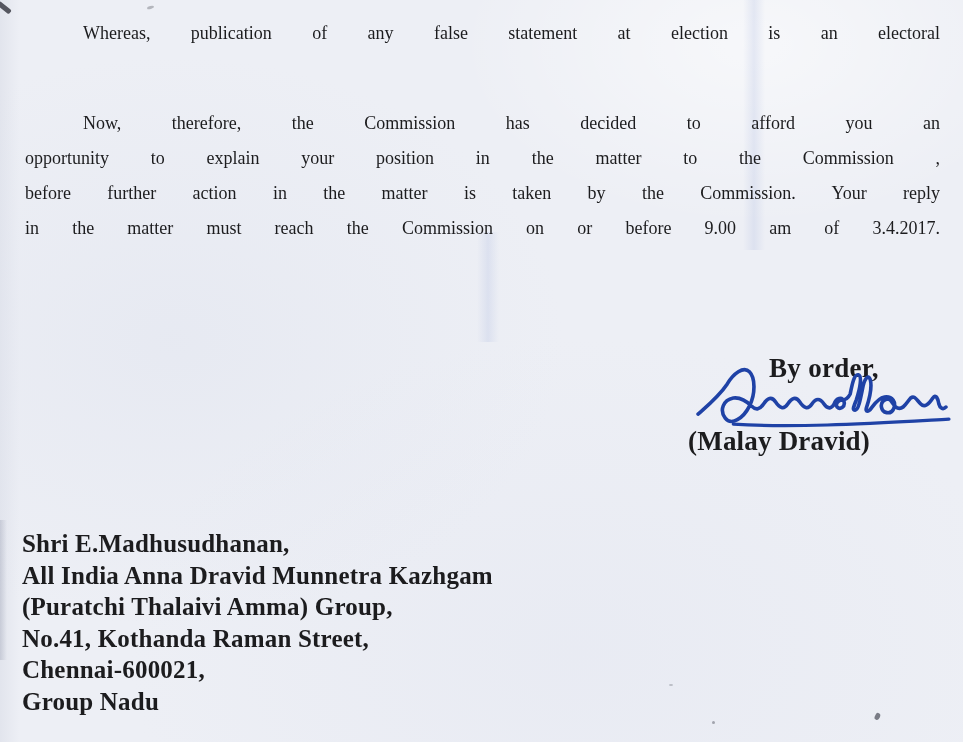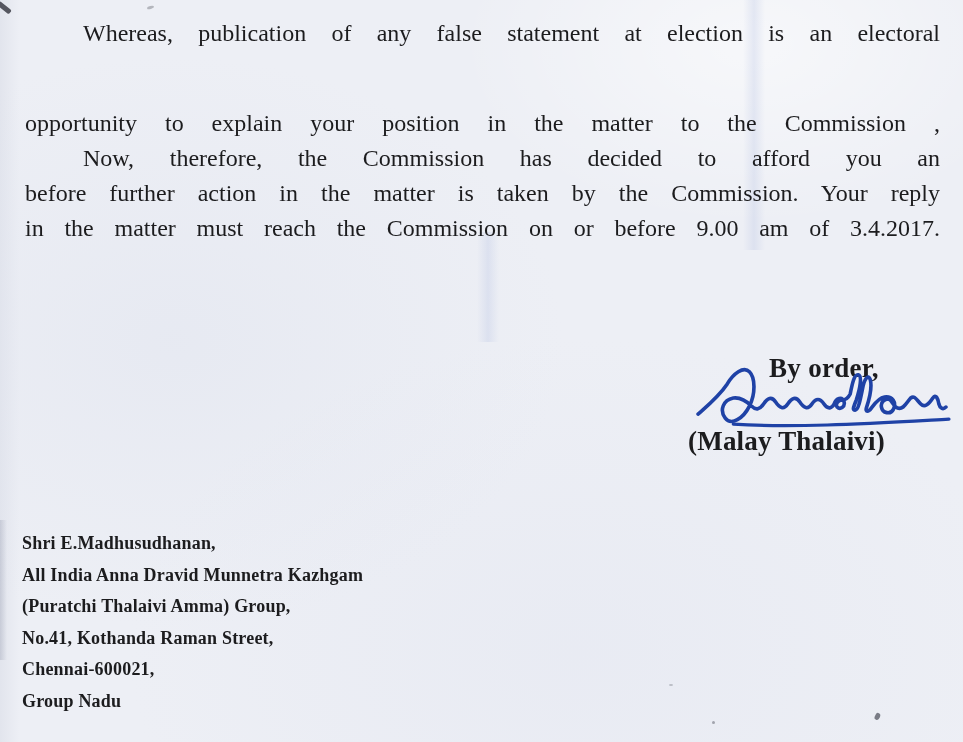--- a/index.html
+++ b/index.html
@@ -13,30 +13,30 @@
       radial-gradient(ellipse 520px 380px at 18% 46%, rgba(223,227,238,.45), rgba(223,227,238,0) 75%),
       radial-gradient(ellipse 600px 420px at 60% 88%, rgba(228,231,241,.5), rgba(228,231,241,0) 75%),
       linear-gradient(90deg, rgba(176,182,200,.18) 0%, rgba(176,182,200,0) 2%);
     overflow:hidden;
     font-family:"Liberation Serif","DejaVu Serif",serif;
     color:#1c1c1e;
   }
   .para{position:absolute;left:25px;width:915px;}
   .para1{top:16px;}
   .para2{top:106px;}
-  .line{font-size:24px;line-height:35px;white-space:normal;}
+  .line{font-size:18px;line-height:35px;white-space:normal;}
   .jline{text-align:justify;text-align-last:justify;}
   .indent{text-indent:58px;}
 
   .byorder{position:absolute;top:327px;left:769px;font-size:27px;font-weight:bold;letter-spacing:.3px;margin-top:26px;}
   .signature{position:absolute;left:693px;top:359px;width:262px;height:76px;}
   .signname{position:absolute;top:426px;left:688px;font-size:27px;font-weight:bold;letter-spacing:.2px;}
   .signtitle{position:absolute;top:458px;left:770px;font-size:27px;font-weight:bold;letter-spacing:.2px;}
 
-  .recipient{position:absolute;left:22px;top:528px;font-size:18px;font-weight:bold;line-height:31.5px;letter-spacing:.2px;}
+  .recipient{position:absolute;left:22px;top:528px;font-size:25px;font-weight:bold;line-height:31.5px;letter-spacing:.2px;}
 
   
   .artifact{position:absolute;pointer-events:none;}
   .corner-mark{left:-4px;top:5px;width:16px;height:5px;background:#3c3d46;transform:rotate(38deg);border-radius:2px;opacity:.85;}
   .streak{width:22px;background:linear-gradient(90deg, rgba(178,190,225,0), rgba(178,190,225,.28), rgba(178,190,225,0));}
   .streak-1{left:743px;top:0;height:250px;}
   .streak-2{left:477px;top:232px;height:110px;}
   .edge-shade{left:0;top:520px;width:7px;height:140px;background:linear-gradient(90deg, rgba(150,156,175,.35), rgba(150,156,175,0));}
   .speck{background:#4a4c57;border-radius:50%;opacity:.7;}
   .speck-1{left:875px;top:713px;width:5px;height:7px;transform:rotate(25deg);border-radius:40% 60% 60% 40%;}
@@ -56,22 +56,22 @@
   <div class="artifact speck speck-1"></div>
   <div class="artifact speck speck-2"></div>
   <div class="artifact speck speck-3"></div>
   <div class="artifact speck speck-4"></div>
 
   <div class="para para1">
     <div class="line indent jline">Whereas, publication of any false statement at election is an electoral</div>
   </div>
 
   <div class="para para2">
+    <div class="line indent jline">Now, therefore, the Commission has decided to afford you an</div>
     <div class="line jline">opportunity to explain your position in the matter to the Commission ,</div>
-    <div class="line indent jline">Now, therefore, the Commission has decided to afford you an</div>
     <div class="line jline">before further action in the matter is taken by the Commission.  Your reply</div>
     <div class="line jline">in the matter must reach the Commission on or before 9.00 am of 3.4.2017.</div>
   </div>
 
   <div class="byorder">By order,</div>
 
   <svg class="signature" viewBox="0 0 260 74" aria-hidden="true">
     <path fill="none" stroke="#1f42a6" stroke-width="3.6" stroke-linecap="round" stroke-linejoin="round" d="M5,54
              C14,46 26,36 34,24
              C40,14 50,6 56,12
@@ -103,21 +103,21 @@
              C186,42 190,39 194,39
              C198,40 198,46 203,48
              C209,50 212,42 216,38
              C220,35 222,40 226,44
              C230,48 234,44 238,38
              C241,34 243,38 244,44
              C245,48 248,50 251,47"></path>
     <path fill="none" stroke="#1f42a6" stroke-width="3.2" stroke-linecap="round" d="M40,64 C100,68 180,63 254,59"></path>
   </svg>
 
-  <div class="signname">(Malay Thalaivi)</div>
+  <div class="signname">(Malay Dravid)</div>
 
   <div class="recipient">
     <div class="rline">Shri E.Madhusudhanan,</div>
     <div class="rline">All India Anna Dravid Munnetra Kazhgam</div>
     <div class="rline">(Puratchi Thalaivi Amma) Group,</div>
     <div class="rline">No.41, Kothanda Raman Street,</div>
     <div class="rline">Chennai-600021,</div>
     <div class="rline">Group Nadu</div>
   </div>
 

